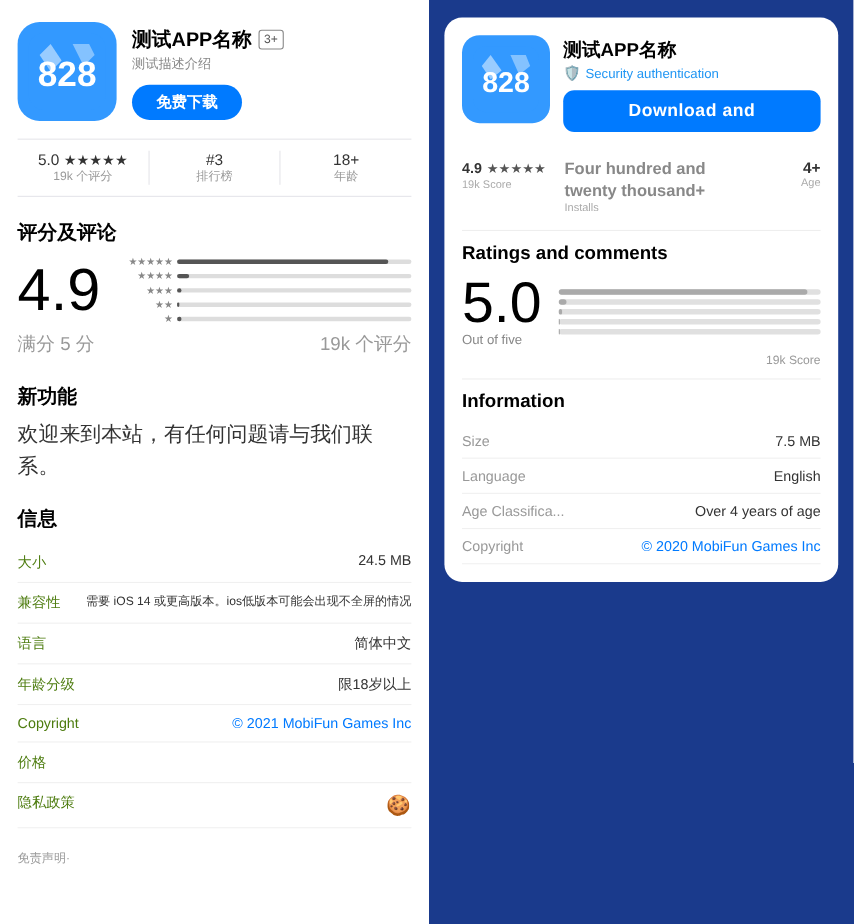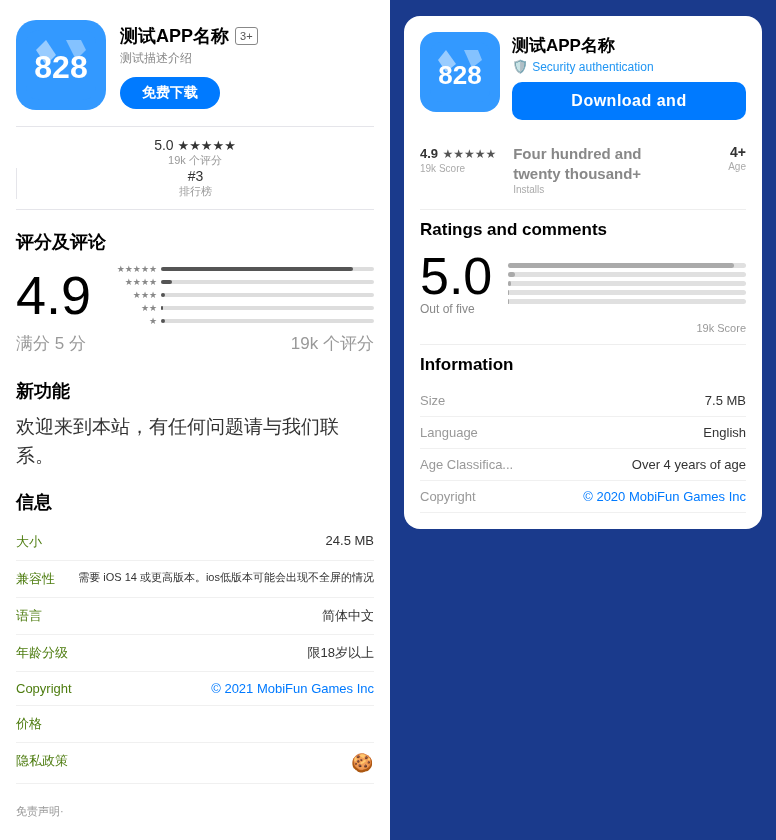--- a/index.html
+++ b/index.html
@@ -86,21 +86,21 @@
       border-radius: 18px;
       padding: 7px 22px;
       font-size: 14px;
       font-weight: 600;
       cursor: pointer;
       width: fit-content;
     }
 
     .stats-row {
       display: flex;
-      flex-direction: column;
+      flex-direction: row;
       border-top: 1px solid #e5e5ea;
       border-bottom: 1px solid #e5e5ea;
       padding: 10px 0;
       margin-bottom: 20px;
     }
 
     .stat-item {
       flex: 1;
       display: flex;
       flex-direction: column;
@@ -480,20 +480,24 @@
     <div class="stat-item">
       <span class="stat-value">
         <span>5.0</span>
         <span class="stat-stars">★★★★★</span>
       </span>
       <span class="stat-sub">19k 个评分</span>
     </div>
     <div class="stat-item">
       <span class="stat-value">#3</span>
       <span class="stat-sub">排行榜</span>
+    </div>
+    <div class="stat-item">
+      <span class="stat-value">18+</span>
+      <span class="stat-sub">年龄</span>
     </div>
   </div>
 
   <div class="ratings-section">
     <div class="section-title">评分及评论</div>
     <div class="rating-big-row">
       <div class="rating-big">4.9</div>
       <div class="rating-bars">
         <div class="bar-row">
           <span class="bar-stars">★★★★★</span>

